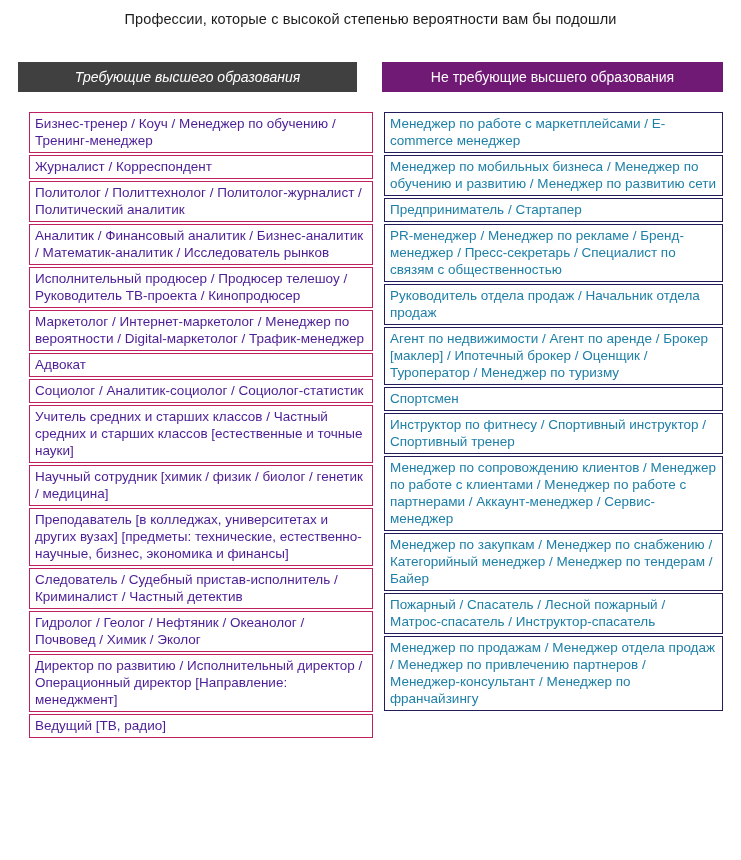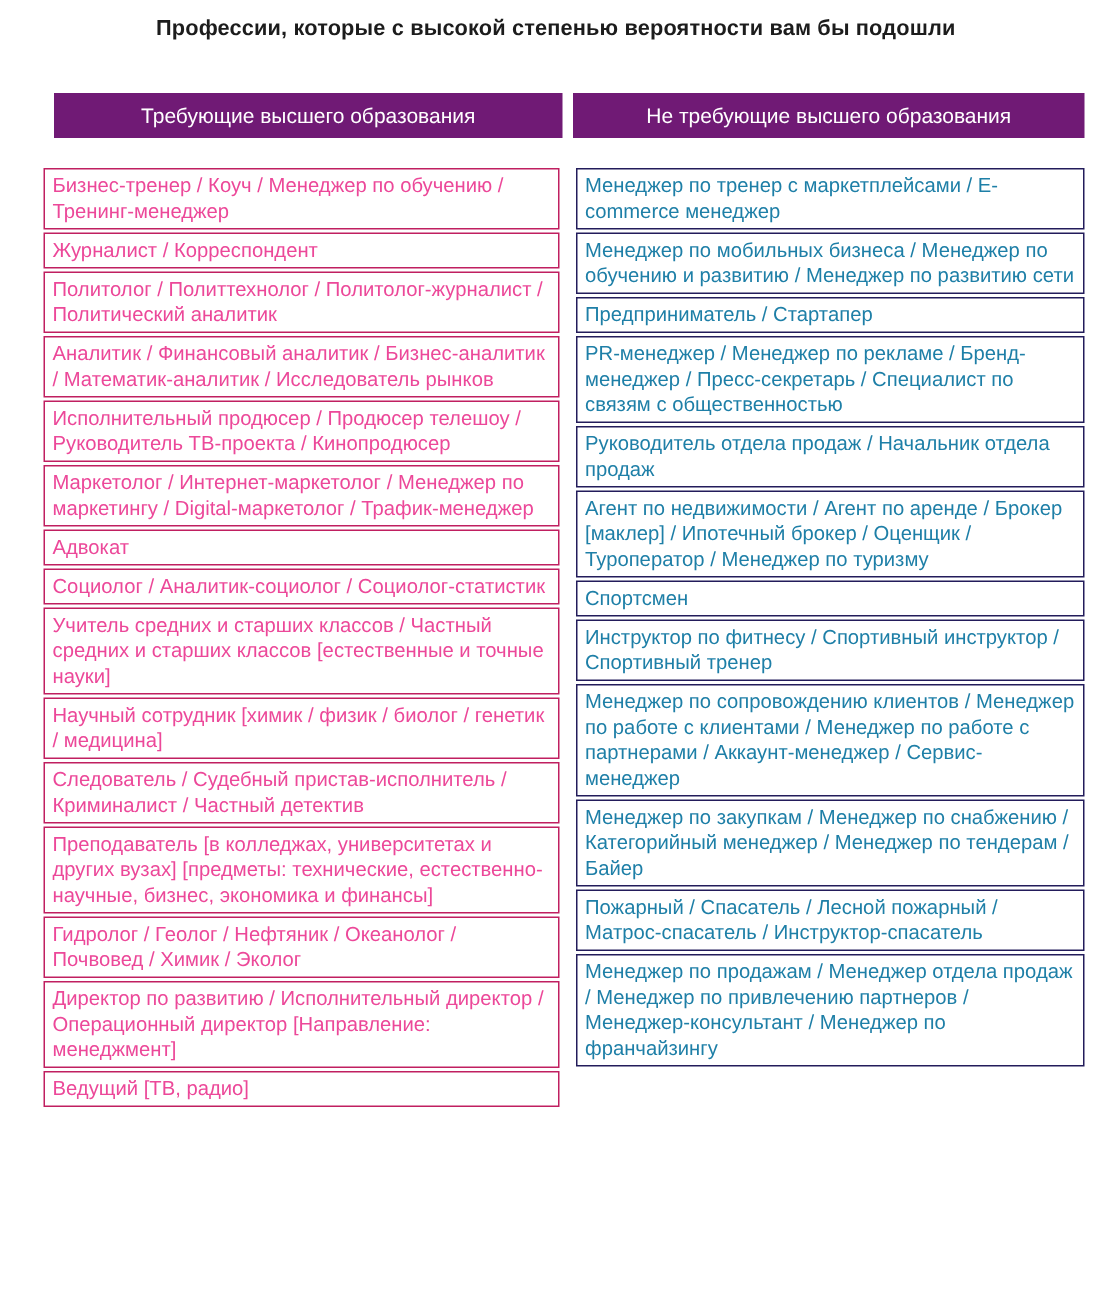--- a/index.html
+++ b/index.html
@@ -14,84 +14,84 @@
     background: #ffffff;
     overflow: hidden;
   }
   .title {
     position: absolute;
     top: 11px;
     left: 0;
     width: 741px;
     text-align: center;
     font-size: 14.5px;
-    font-weight: 700;
+    font-weight: 400;
     color: #1c1c1c;
     letter-spacing: 0.1px;
   }
   .col-header {
     position: absolute;
     top: 62px;
     height: 30px;
     line-height: 30px;
     text-align: center;
     color: #ffffff;
     font-size: 14px;
     font-weight: 500;
   }
-  .header-left  { left: 36px;  width: 339px; background: #701a75; }
+  .header-left  { left: 18px;  width: 339px; background: #404040; font-style: italic; }
   .header-right { left: 382px; width: 341px; background: #701a75; }
   .list {
     position: absolute;
     top: 112px;
   }
   .list-left  { left: 29px;  width: 344px; }
   .list-right { left: 384px; width: 339px; }
   .cell {
     box-sizing: border-box;
     border-style: solid;
     border-width: 1.5px;
     margin-bottom: 2px;
     padding: 2px 5px 3px 5px;
     font-size: 13.5px;
     line-height: 17px;
   }
-  .cell-left  { border-color: #C01F60; color: #ec4899; }
+  .cell-left  { border-color: #C01F60; color: #4c1d95; }
   .cell-right { border-color: #231C5B; color: #1E7FA7; }
 </style>
 </head>
 <body>
 
 <div class="page">
   <div class="title">Профессии, которые с высокой степенью вероятности вам бы подошли</div>
 
   <div class="col-header header-left">Требующие высшего образования</div>
 
   <div class="col-header header-right">Не требующие высшего образования</div>
 
   <div class="list list-left">
       <div class="cell cell-left">Бизнес-тренер / Коуч / Менеджер по обучению / Тренинг-менеджер</div>
       <div class="cell cell-left">Журналист / Корреспондент</div>
       <div class="cell cell-left">Политолог / Политтехнолог / Политолог-журналист / Политический аналитик</div>
       <div class="cell cell-left">Аналитик / Финансовый аналитик / Бизнес-аналитик / Математик-аналитик / Исследователь рынков</div>
       <div class="cell cell-left">Исполнительный продюсер / Продюсер телешоу / Руководитель ТВ-проекта / Кинопродюсер</div>
-      <div class="cell cell-left">Маркетолог / Интернет-маркетолог / Менеджер по маркетингу / Digital-маркетолог / Трафик-менеджер</div>
+      <div class="cell cell-left">Маркетолог / Интернет-маркетолог / Менеджер по вероятности / Digital-маркетолог / Трафик-менеджер</div>
       <div class="cell cell-left">Адвокат</div>
       <div class="cell cell-left">Социолог / Аналитик-социолог / Социолог-статистик</div>
       <div class="cell cell-left">Учитель средних и старших классов / Частный средних и старших классов [естественные и точные науки]</div>
       <div class="cell cell-left">Научный сотрудник [химик / физик / биолог / генетик / медицина]</div>
+      <div class="cell cell-left">Преподаватель [в колледжах, университетах и других вузах] [предметы: технические, естественно-научные, бизнес, экономика и финансы]</div>
       <div class="cell cell-left">Следователь / Судебный пристав-исполнитель / Криминалист / Частный детектив</div>
-      <div class="cell cell-left">Преподаватель [в колледжах, университетах и других вузах] [предметы: технические, естественно-научные, бизнес, экономика и финансы]</div>
       <div class="cell cell-left">Гидролог / Геолог / Нефтяник / Океанолог / Почвовед / Химик / Эколог</div>
       <div class="cell cell-left">Директор по развитию / Исполнительный директор / Операционный директор [Направление: менеджмент]</div>
       <div class="cell cell-left">Ведущий [ТВ, радио]</div>
     </div>
 
   <div class="list list-right">
-      <div class="cell cell-right">Менеджер по тренер с маркетплейсами / E-commerce менеджер</div>
+      <div class="cell cell-right">Менеджер по работе с маркетплейсами / E-commerce менеджер</div>
       <div class="cell cell-right">Менеджер по мобильных бизнеса / Менеджер по обучению и развитию / Менеджер по развитию сети</div>
       <div class="cell cell-right">Предприниматель / Стартапер</div>
       <div class="cell cell-right">PR-менеджер / Менеджер по рекламе / Бренд-менеджер / Пресс-секретарь / Специалист по связям с общественностью</div>
       <div class="cell cell-right">Руководитель отдела продаж / Начальник отдела продаж</div>
       <div class="cell cell-right">Агент по недвижимости / Агент по аренде / Брокер [маклер] / Ипотечный брокер / Оценщик / Туроператор / Менеджер по туризму</div>
       <div class="cell cell-right">Спортсмен</div>
       <div class="cell cell-right">Инструктор по фитнесу / Спортивный инструктор / Спортивный тренер</div>
       <div class="cell cell-right">Менеджер по сопровождению клиентов / Менеджер по работе с клиентами / Менеджер по работе с партнерами / Аккаунт-менеджер / Сервис-менеджер</div>
       <div class="cell cell-right">Менеджер по закупкам / Менеджер по снабжению / Категорийный менеджер / Менеджер по тендерам / Байер</div>
       <div class="cell cell-right">Пожарный / Спасатель / Лесной пожарный / Матрос-спасатель / Инструктор-спасатель</div>

